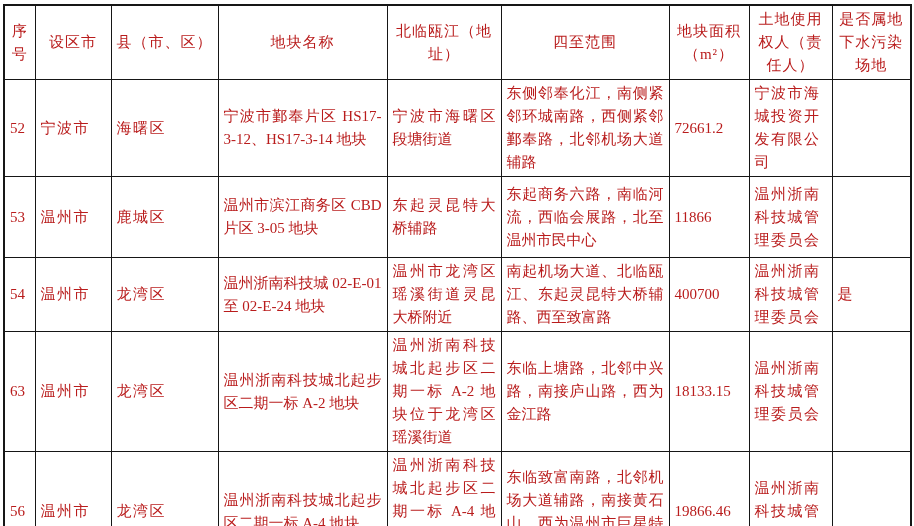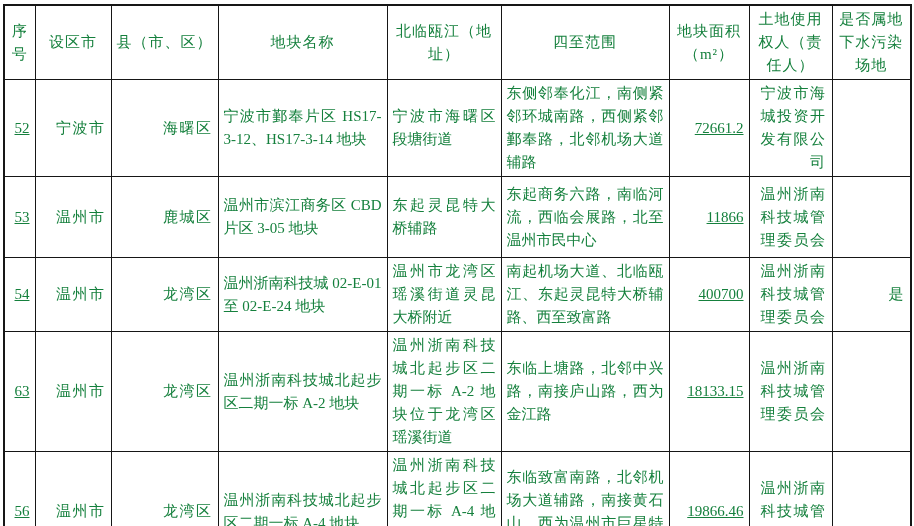--- a/index.html
+++ b/index.html
@@ -2,21 +2,21 @@
 <html><head>
 <meta charset="utf-8">
 <style>
   html, body { margin: 0; padding: 0; }
   .page {
     position: relative;
     width: 914px;
     height: 526px;
     background: #ffffff;
     font-family: "Liberation Serif", "DejaVu Serif", serif;
-    color: #15803d;
+    color: #b91c1c;
     overflow: hidden;
   }
   table.land-table {
     position: absolute;
     left: 3px;
     top: 4px;
     width: 907px;
     border-collapse: collapse;
     table-layout: fixed;
     border: 2px solid #161616;
@@ -30,24 +30,24 @@
     padding: 2px 5px;
     overflow: hidden;
     word-break: break-word;
   }
   .land-table th {
     font-weight: normal;
     text-align: center;
     letter-spacing: 1px;
     padding: 2px 3px;
   }
-  .ctr  { text-align: right; }
+  .ctr  { text-align: left; }
   .just { text-align: justify; text-justify: inter-character; }
   .ls   { letter-spacing: 1.5px; }
-  .num  { letter-spacing: 0; text-decoration: underline; }
+  .num  { letter-spacing: 0; }
 </style>
 </head>
 <body>
 
 <div class="page">
   <table class="land-table">
     <colgroup>
       <col style="width:31px">
         <col style="width:76px">
         <col style="width:107px">

